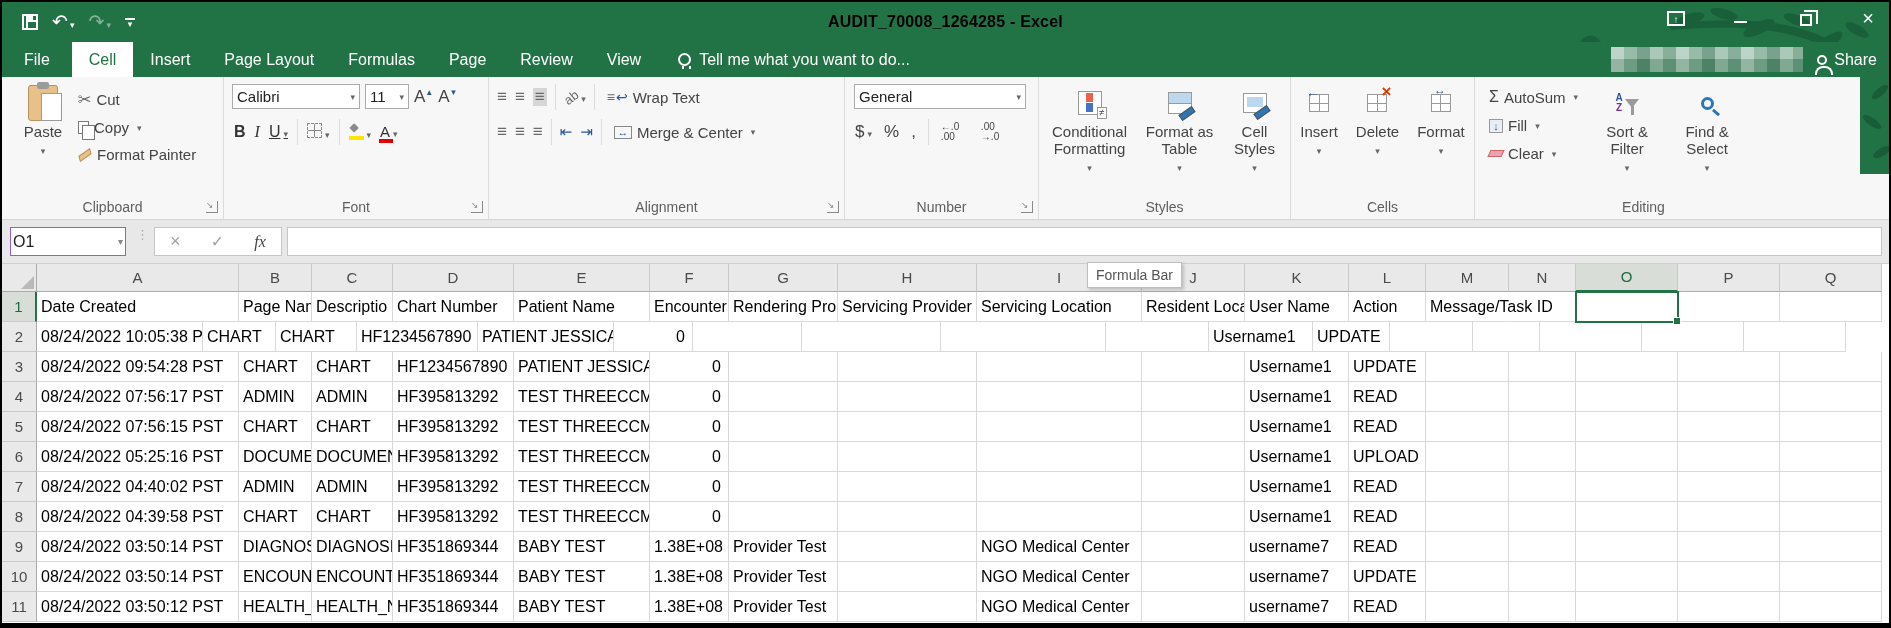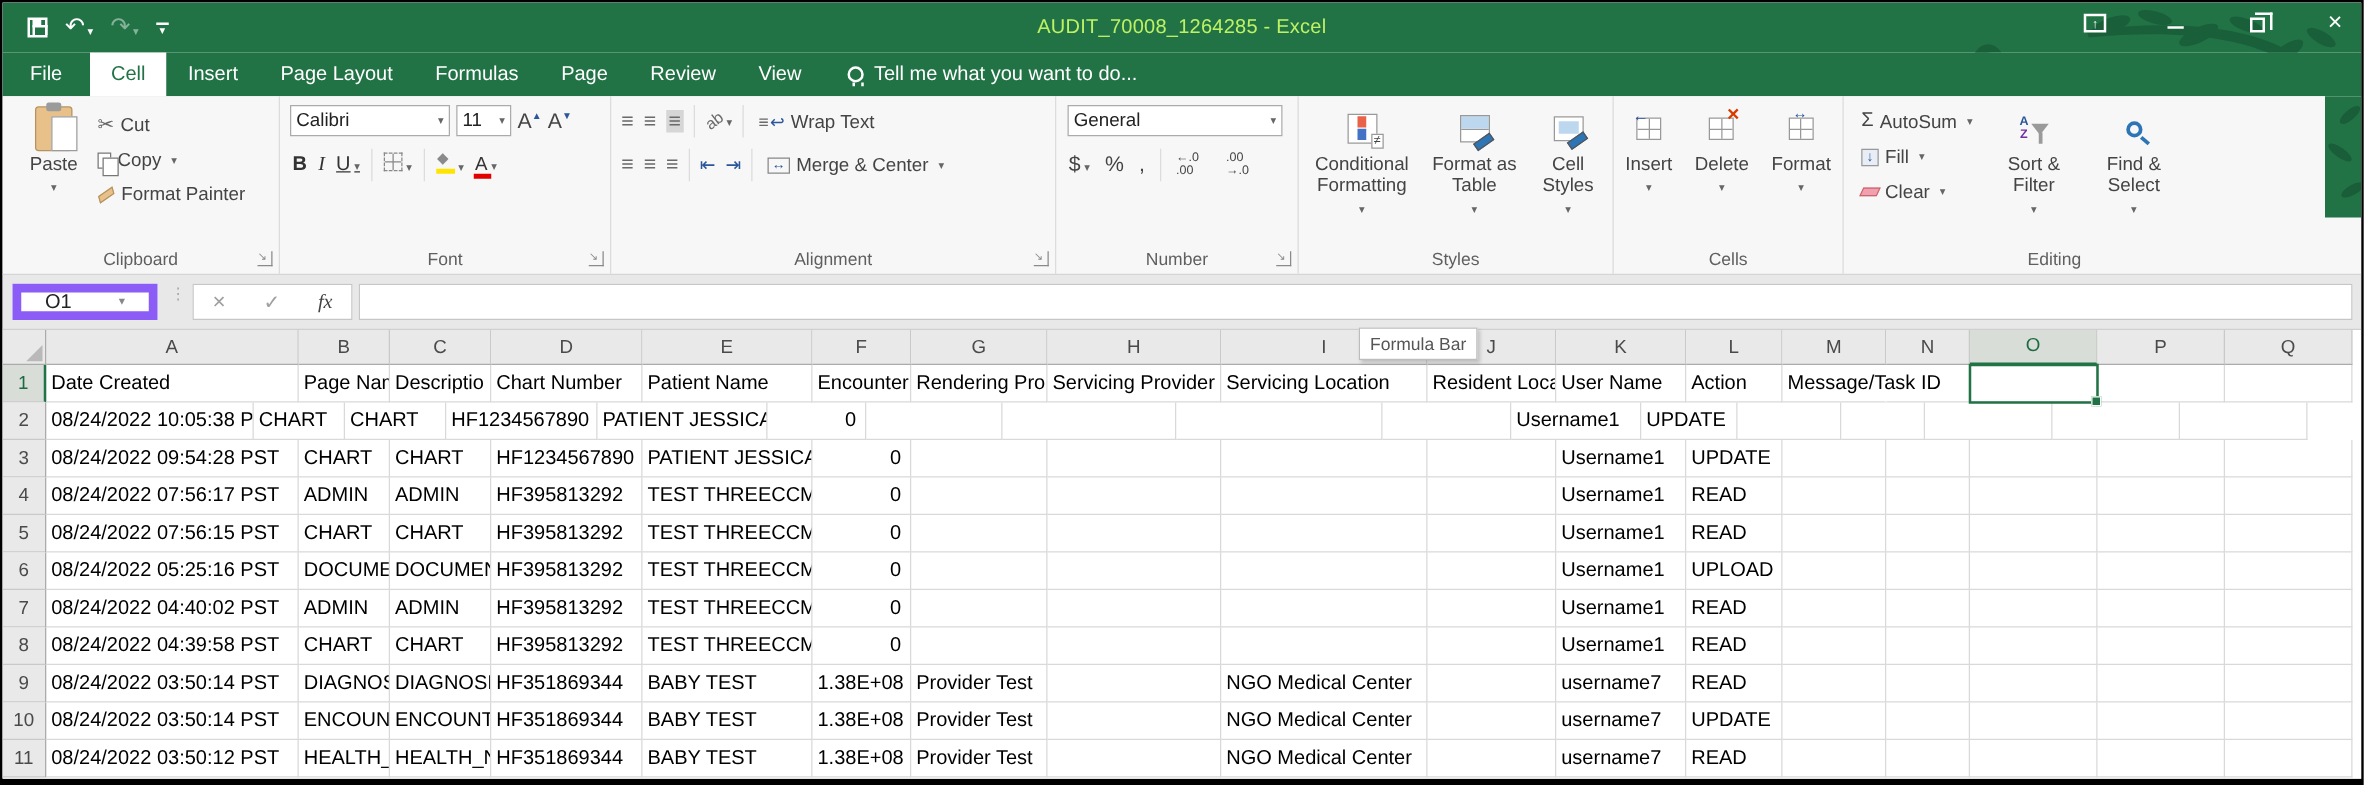--- a/index.html
+++ b/index.html
@@ -17,21 +17,21 @@
   .floppy::before { content:""; position:absolute; left:2px; top:-1px; width:7px; height:5px; background:#fff; }
   .floppy::after  { content:""; position:absolute; left:2px; bottom:0; width:8px; height:6px; border:2px solid #fff; border-bottom:none; }
   .undo::before { content:"↶"; }
   .redo::before { content:"↷"; }
   .dim { opacity:.45; }
   .ddw { font-size:9px; padding-top:6px; }
   .qcust { display:flex; flex-direction:column; align-items:center; gap:1px; }
   .qcust i { width:10px; border-top:2px solid #fff; display:block; }
   .qcust::after { content:"▾"; font-size:9px; font-style:normal; line-height:6px; }
   .wtitle { position:absolute; left:0; right:0; top:0; height:40px; text-align:center; line-height:40px;
-            font-size:16px; color:#bef264; letter-spacing:.2px; }
+            font-size:16px; color:#000000; letter-spacing:.2px;font-weight:bold; }
   .winbtns { position:absolute; right:10px; top:5px; display:flex; gap:42px; align-items:center; z-index:5; }
   .wb { color:#fff; width:22px; height:22px; display:flex; align-items:center; justify-content:center; font-size:15px; }
   .rdo-icon { width:18px; height:15px; border:2px solid #fff; display:flex; align-items:flex-end; justify-content:center; font-size:10px; line-height:9px; }
   .min-icon { width:13px; border-top:2px solid #fff; display:block; margin-top:8px; }
   .res-icon { width:12px; height:12px; border:2px solid #fff; position:relative; margin-top:3px; margin-left:3px; }
   .res-icon::before { content:""; position:absolute; left:2px; top:-6px; width:12px; height:12px; border:2px solid #fff; border-left:none; border-bottom:none; }
   .close-icon { font-size:20px; }
 
   
   .tabrow { position:absolute; left:0; top:40px; width:100%; height:35px; background:#217346; display:flex; align-items:stretch; }
@@ -148,21 +148,21 @@
   .eraser { width:14px; height:7px; background:#f0a0b0; border:1px solid #c66; transform:skewX(-25deg); display:inline-block; }
   .azic { font-size:10px; font-weight:bold; line-height:10px; color:#2b579a; display:inline-block; text-align:center; }
   .azic .z { color:#7030a0; }
   .funnel { width:0; height:0; border-left:7px solid transparent; border-right:7px solid transparent; border-top:9px solid #9a9a9a; position:relative; display:inline-block; margin-left:2px; }
   .funnel::after { content:""; position:absolute; left:-1px; top:-2px; width:3px; height:9px; background:#9a9a9a; }
   .mag { width:13px; height:13px; border:3px solid #2e75b6; border-radius:50%; position:relative; display:inline-block; }
   .mag::after { content:""; position:absolute; width:8px; height:3px; background:#2e75b6; transform:rotate(40deg); left:8px; top:11px; }
 
   
   .frow { position:absolute; left:0; top:218px; width:100%; height:44px; background:#e8e8e8; border-bottom:1px solid #cfcfcf; }
-  .namebox { position:absolute; left:8px; top:7px; width:116px; height:29px; background:#fff; border:7px solid #8b5cf6; display:flex; align-items:center; justify-content:space-between; padding:0 19px; font-size:16px; color:#222; }
+  .namebox { position:absolute; left:8px; top:7px; width:116px; height:29px; background:#fff; border:1px solid #8b5cf6; display:flex; align-items:center; justify-content:space-between; padding:0 2px; font-size:16px; color:#222; }
   .namebox::after { content:"▾"; color:#888; font-size:10px; }
   .fdots { position:absolute; left:134px; top:12px; color:#aaa; font-size:13px; letter-spacing:0; line-height:6px; }
   .fbtns { position:absolute; left:152px; top:7px; width:128px; height:29px; background:#fff; border:1px solid #c6c6c6; display:flex; align-items:center; justify-content:space-around; }
   .fx-x { color:#a0a0a0; font-size:18px; }
   .fx-ok { color:#a0a0a0; font-size:16px; }
   .fx-fx { color:#444; font-size:16px; font-style:italic; font-family:"Liberation Serif","DejaVu Serif",serif; }
   .finput { position:absolute; left:285px; right:7px; top:7px; height:29px; background:#fff; border:1px solid #c6c6c6; font-size:15px; padding:0 6px; line-height:27px; color:#222; }
 
   
   .grid { position:absolute; left:0; top:262px; right:0; bottom:0; background:#fff; overflow:hidden; }
@@ -234,20 +234,27 @@
     <div class="tab">Insert</div>
     <div class="tab">Page Layout</div>
     <div class="tab">Formulas</div>
     <div class="tab">Page</div>
     <div class="tab">Review</div>
     <div class="tab">View</div>
     <div class="tellme">
       <span class="bulb"></span>
       <span>Tell me what you want to do...</span>
     </div>
+    <div class="tr-right">
+      <div class="mosaic"></div>
+      <div class="share">
+        <span class="person"></span>
+        <span>Share</span>
+      </div>
+    </div>
   </div>
 
   <div class="ribbon">
 
     <div class="group g-clip">
       <div class="bigbtn paste">
         <div class="bicon">
             <span class="clipicon"></span>
           </div>
         <span>Paste</span>

